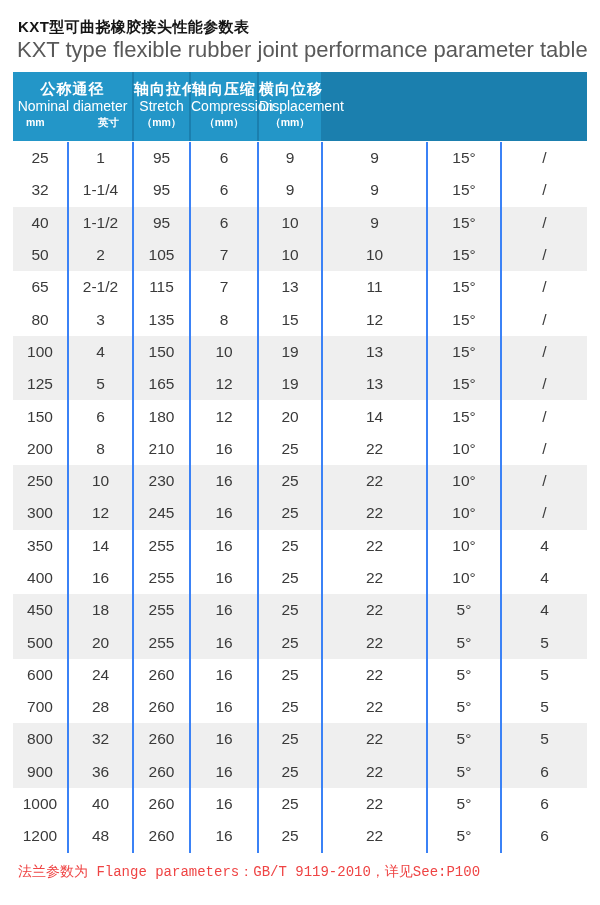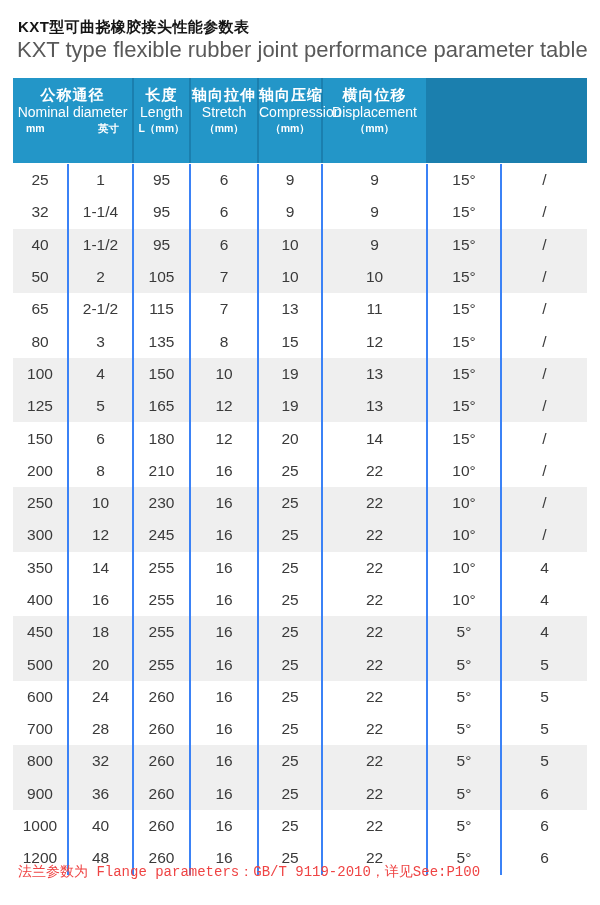--- a/index.html
+++ b/index.html
@@ -22,22 +22,21 @@
     position:absolute;left:17px;top:37px;
     font-size:22px;color:#595959;white-space:nowrap;
   }
   .tbl{position:absolute;left:13px;top:72px;width:574px;}
   
   .thead{
     background:var(--c-header-line);
     display:grid;
     grid-template-columns:119px 55px 66px 62px 103px 72px 85px;
     column-gap:2px;
-    height:85px;
-    margin-top:6px;
+    height:69px;
   }
   .hcell{
     background:var(--c-header-bg);
     color:#ffffff;text-align:center;
     padding-top:7px;box-sizing:border-box;overflow:visible;
   }
   .h-cn{font-size:15px;font-weight:bold;line-height:19px;letter-spacing:1px;white-space:nowrap;}
   .h-en{font-size:14px;line-height:17px;white-space:nowrap;position:relative;z-index:2;}
   .h-sub{font-size:10.5px;line-height:15px;font-weight:bold;white-space:nowrap;}
   .h-sub.split{display:flex;justify-content:space-between;padding:0 13px;}
@@ -72,25 +71,20 @@
   <div class="thead">
       <div class="hcell">
         <div class="h-cn">公称通径</div>
         <div class="h-en">Nominal diameter</div>
         <div class="h-sub split">
           <div class="">mm</div>
           <div class="">英寸</div>
         </div>
       </div>
       <div class="hcell">
-        <div class="h-cn">长度</div>
-        <div class="h-en">Length</div>
-        <div class="h-sub">L（mm）</div>
-      </div>
-      <div class="hcell">
         <div class="h-cn">轴向拉伸</div>
         <div class="h-en">Stretch</div>
         <div class="h-sub">（mm）</div>
       </div>
       <div class="hcell">
         <div class="h-cn">轴向压缩</div>
         <div class="h-en">Compression</div>
         <div class="h-sub">（mm）</div>
       </div>
       <div class="hcell">

